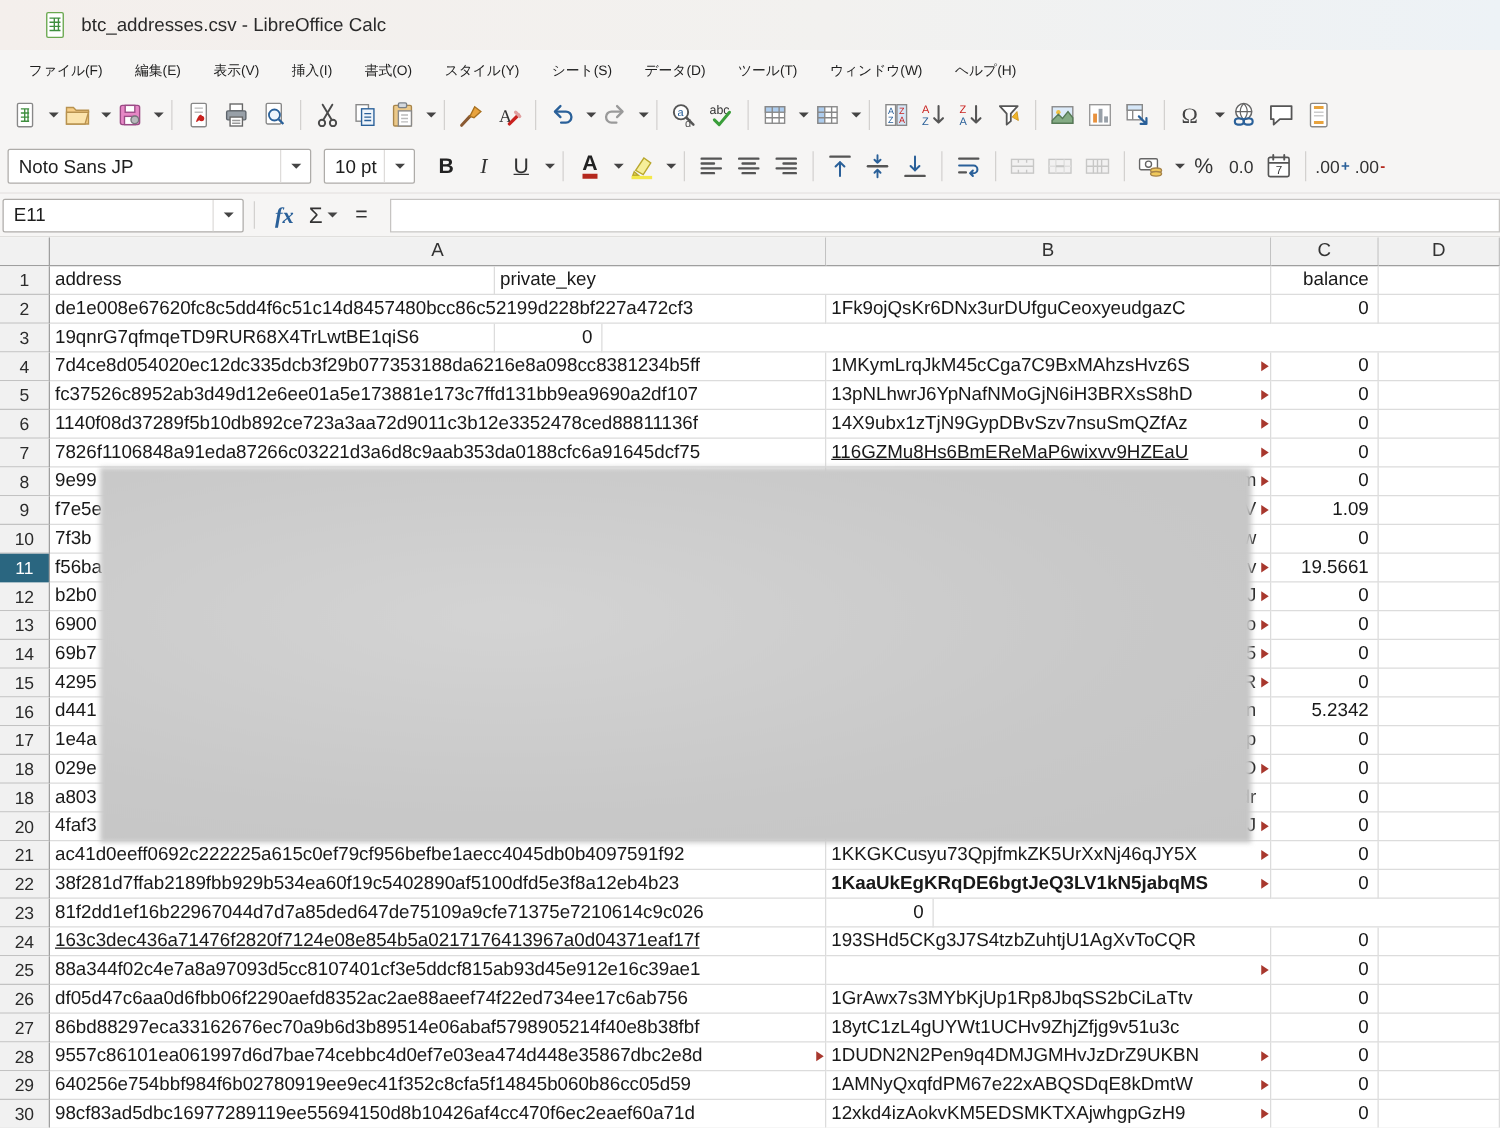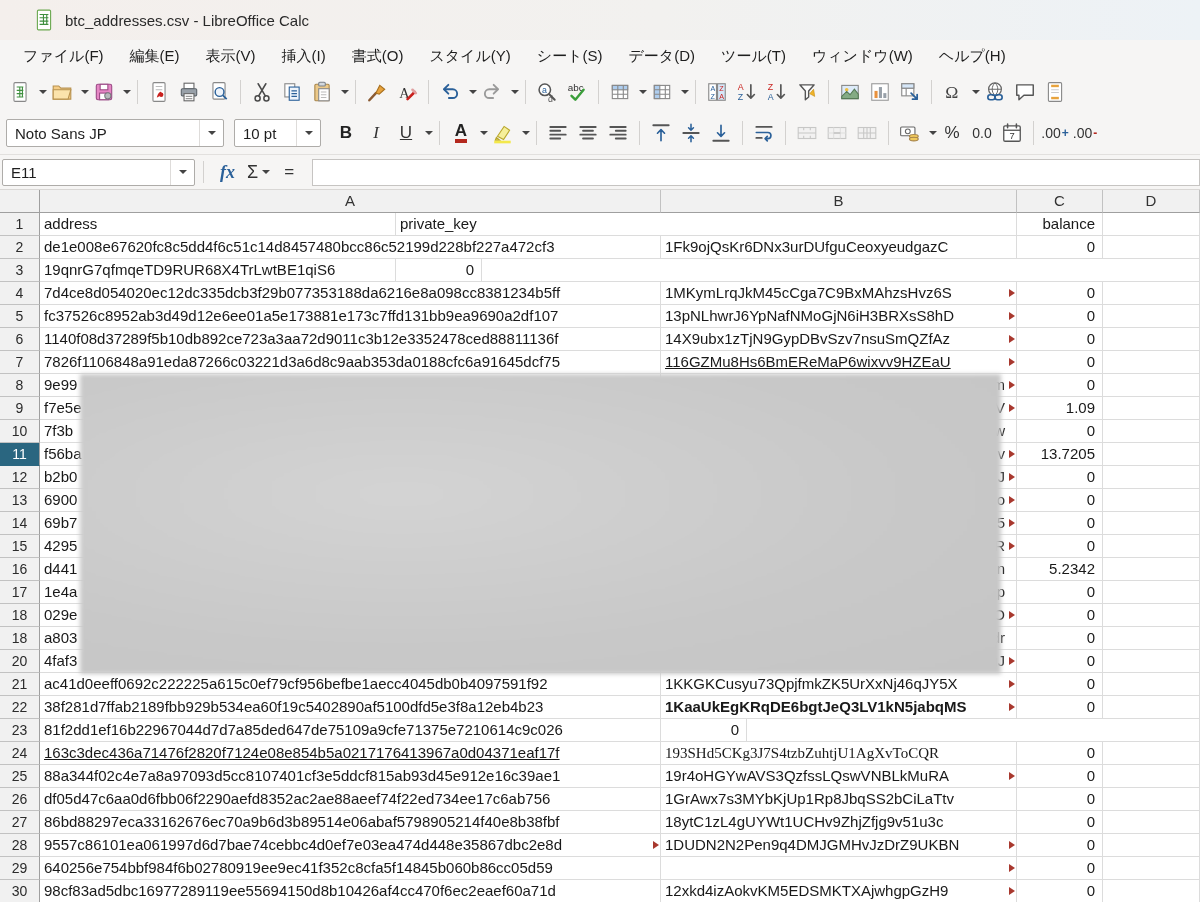--- a/index.html
+++ b/index.html
@@ -7,21 +7,21 @@
   body { font-family:"Liberation Sans",sans-serif; background:#fff; position:relative; }
 
   
   .titlebar { position:absolute; top:0; left:0; width:1200px; height:40px;
     background:linear-gradient(90deg,#f4efec 0%,#f2f1ef 55%,#edf2f6 100%);
     display:flex; align-items:center; padding-left:33px; gap:10px; }
   .title-text { font-size:15px; color:#2a2a2a; }
 
   .menubar { position:absolute; top:40px; left:0; width:1200px; height:32px;
     background:#f6f5f4; display:flex; align-items:center; padding-left:10px; }
-  .menu-item { font-size:15px; color:#1e1e1e; padding:5px 13px; white-space:nowrap; }
+  .menu-item { font-size:11px; color:#1e1e1e; padding:5px 13px; white-space:nowrap; }
 
   .toolbar { position:absolute; top:72px; left:0; width:1200px; height:40px;
     background:#f6f5f4; display:flex; align-items:center; padding-left:5px; }
   .formatbar { position:absolute; top:112px; left:0; width:1200px; height:43px;
     background:#f6f5f4; display:flex; align-items:center; padding-left:6px;
     border-bottom:1px solid #e2e0de; }
   .tbtn { height:30px; min-width:30px; display:flex; align-items:center; justify-content:center;
     border-radius:3px; background:transparent; border:none; padding:0 1px; }
   .tbtn.disabled { opacity:.5; }
   .ic { width:22px; height:22px; display:inline-flex; }
@@ -35,22 +35,22 @@
   .lbl.underline { text-decoration:underline; }
   .lbl.fontcolor { font-weight:bold; color:#222; border-bottom:4px solid #b4281e; line-height:16px; }
   .lbl.small { font-size:14px; }
   .mini-plus { color:#2a6099; font-weight:bold; font-size:12px; margin-left:1px; }
   .mini-minus { color:#b4281e; font-weight:bold; font-size:12px; margin-left:1px; }
 
   .combo { background:#fff; border:1px solid #aeaca9; height:28px; display:flex; align-items:center;
     padding-left:8px; font-size:15px; color:#1e1e1e; border-radius:2px; margin-right:10px; }
   .combo .cdd { margin-left:auto; width:24px; height:100%; display:flex; align-items:center;
     justify-content:center; border-left:1px solid #dedcda; }
-  .combo-font { width:218px; }
-  .combo-size { width:87px; }
+  .combo-font { width:243px; }
+  .combo-size { width:73px; }
 
   .formulabar { position:absolute; top:155px; left:0; width:1200px; height:35px;
     background:#f6f5f4; display:flex; align-items:center; padding-left:2px;
     border-bottom:1px solid #d9d7d5; }
   .namebox { width:193px; height:27px; background:#fff; border:1px solid #aeaca9; border-radius:2px;
     font-size:15px; color:#1e1e1e; display:flex; align-items:center; padding-left:8px; }
   .namebox .cdd { margin-left:auto; width:24px; height:100%; display:flex; align-items:center;
     justify-content:center; border-left:1px solid #dedcda; }
   .fmlsep { width:1px; height:22px; background:#d3d1cf; margin:0 8px; }
   .fxbtn { font-family:"Liberation Serif",serif; font-style:italic; font-weight:bold;
@@ -641,21 +641,21 @@
       <div class="rhdr">10</div>
       <div class="cell" style="width: 621px; flex: 0 0 621px;"><span>7f3b</span></div>
       <div class="cell tail" style="width: 356px; flex: 0 0 356px;"><span>w</span></div>
       <div class="cell num" style="width: 86px; flex: 0 0 86px;"><span>0</span></div>
       <div class="cell" style="flex: 1 1 0%;"></div>
     </div>
     <div class="grow">
       <div class="rhdr sel">11</div>
       <div class="cell" style="width: 621px; flex: 0 0 621px;"><span>f56ba</span></div>
       <div class="cell tail" style="width: 356px; flex: 0 0 356px;"><span>v</span><span class="ovf"></span></div>
-      <div class="cell num" style="width: 86px; flex: 0 0 86px;"><span>13.7205</span></div>
+      <div class="cell num" style="width: 86px; flex: 0 0 86px;"><span>19.5661</span></div>
       <div class="cell" style="flex: 1 1 0%;"></div>
     </div>
     <div class="grow">
       <div class="rhdr">12</div>
       <div class="cell" style="width: 621px; flex: 0 0 621px;"><span>b2b0</span></div>
       <div class="cell tail" style="width: 356px; flex: 0 0 356px;"><span>J</span><span class="ovf"></span></div>
       <div class="cell num" style="width: 86px; flex: 0 0 86px;"><span>0</span></div>
       <div class="cell" style="flex: 1 1 0%;"></div>
     </div>
     <div class="grow">
@@ -730,28 +730,28 @@
     </div>
     <div class="grow">
       <div class="rhdr">23</div>
       <div class="cell" style="width: 621px; flex: 0 0 621px;"><span>81f2dd1ef16b22967044d7d7a85ded647de75109a9cfe71375e7210614c9c026</span></div>
       <div class="cell num" style="width: 86px; flex: 0 0 86px;"><span>0</span></div>
       <div class="cell" style="flex: 1 1 0%;"></div>
     </div>
     <div class="grow">
       <div class="rhdr">24</div>
       <div class="cell" style="width: 621px; flex: 0 0 621px; text-decoration: underline;"><span>163c3dec436a71476f2820f7124e08e854b5a0217176413967a0d04371eaf17f</span></div>
-      <div class="cell" style="width: 356px; flex: 0 0 356px; font-family: Liberation Serif, serif;"><span>193SHd5CKg3J7S4tzbZuhtjU1AgXvToCQR</span></div>
+      <div class="cell" style="width: 356px; flex: 0 0 356px;"><span>193SHd5CKg3J7S4tzbZuhtjU1AgXvToCQR</span></div>
       <div class="cell num" style="width: 86px; flex: 0 0 86px;"><span>0</span></div>
       <div class="cell" style="flex: 1 1 0%;"></div>
     </div>
     <div class="grow">
       <div class="rhdr">25</div>
       <div class="cell" style="width: 621px; flex: 0 0 621px;"><span>88a344f02c4e7a8a97093d5cc8107401cf3e5ddcf815ab93d45e912e16c39ae1</span></div>
-      <div class="cell" style="width: 356px; flex: 0 0 356px;"><span>19r4oHGYwAVS3QzfssLQswVNBLkMuRA</span><span class="ovf"></span></div>
+      <div class="cell" style="width: 356px; flex: 0 0 356px;"><span class="ovf"></span></div>
       <div class="cell num" style="width: 86px; flex: 0 0 86px;"><span>0</span></div>
       <div class="cell" style="flex: 1 1 0%;"></div>
     </div>
     <div class="grow">
       <div class="rhdr">26</div>
       <div class="cell" style="width: 621px; flex: 0 0 621px;"><span>df05d47c6aa0d6fbb06f2290aefd8352ac2ae88aeef74f22ed734ee17c6ab756</span></div>
       <div class="cell" style="width: 356px; flex: 0 0 356px;"><span>1GrAwx7s3MYbKjUp1Rp8JbqSS2bCiLaTtv</span></div>
       <div class="cell num" style="width: 86px; flex: 0 0 86px;"><span>0</span></div>
       <div class="cell" style="flex: 1 1 0%;"></div>
     </div>
@@ -765,21 +765,21 @@
     <div class="grow">
       <div class="rhdr">28</div>
       <div class="cell" style="width: 621px; flex: 0 0 621px;"><span>9557c86101ea061997d6d7bae74cebbc4d0ef7e03ea474d448e35867dbc2e8d</span><span class="ovf"></span></div>
       <div class="cell" style="width: 356px; flex: 0 0 356px;"><span>1DUDN2N2Pen9q4DMJGMHvJzDrZ9UKBN</span><span class="ovf"></span></div>
       <div class="cell num" style="width: 86px; flex: 0 0 86px;"><span>0</span></div>
       <div class="cell" style="flex: 1 1 0%;"></div>
     </div>
     <div class="grow">
       <div class="rhdr">29</div>
       <div class="cell" style="width: 621px; flex: 0 0 621px;"><span>640256e754bbf984f6b02780919ee9ec41f352c8cfa5f14845b060b86cc05d59</span></div>
-      <div class="cell" style="width: 356px; flex: 0 0 356px;"><span class="ovf"></span></div>
+      <div class="cell" style="width: 356px; flex: 0 0 356px;"><span>1AMNyQxqfdPM67e22xABQSDqE8kDmtW</span><span class="ovf"></span></div>
       <div class="cell num" style="width: 86px; flex: 0 0 86px;"><span>0</span></div>
       <div class="cell" style="flex: 1 1 0%;"></div>
     </div>
     <div class="grow">
       <div class="rhdr">30</div>
       <div class="cell" style="width: 621px; flex: 0 0 621px;"><span>98cf83ad5dbc16977289119ee55694150d8b10426af4cc470f6ec2eaef60a71d</span></div>
       <div class="cell" style="width: 356px; flex: 0 0 356px;"><span>12xkd4izAokvKM5EDSMKTXAjwhgpGzH9</span><span class="ovf"></span></div>
       <div class="cell num" style="width: 86px; flex: 0 0 86px;"><span>0</span></div>
       <div class="cell" style="flex: 1 1 0%;"></div>
     </div>

